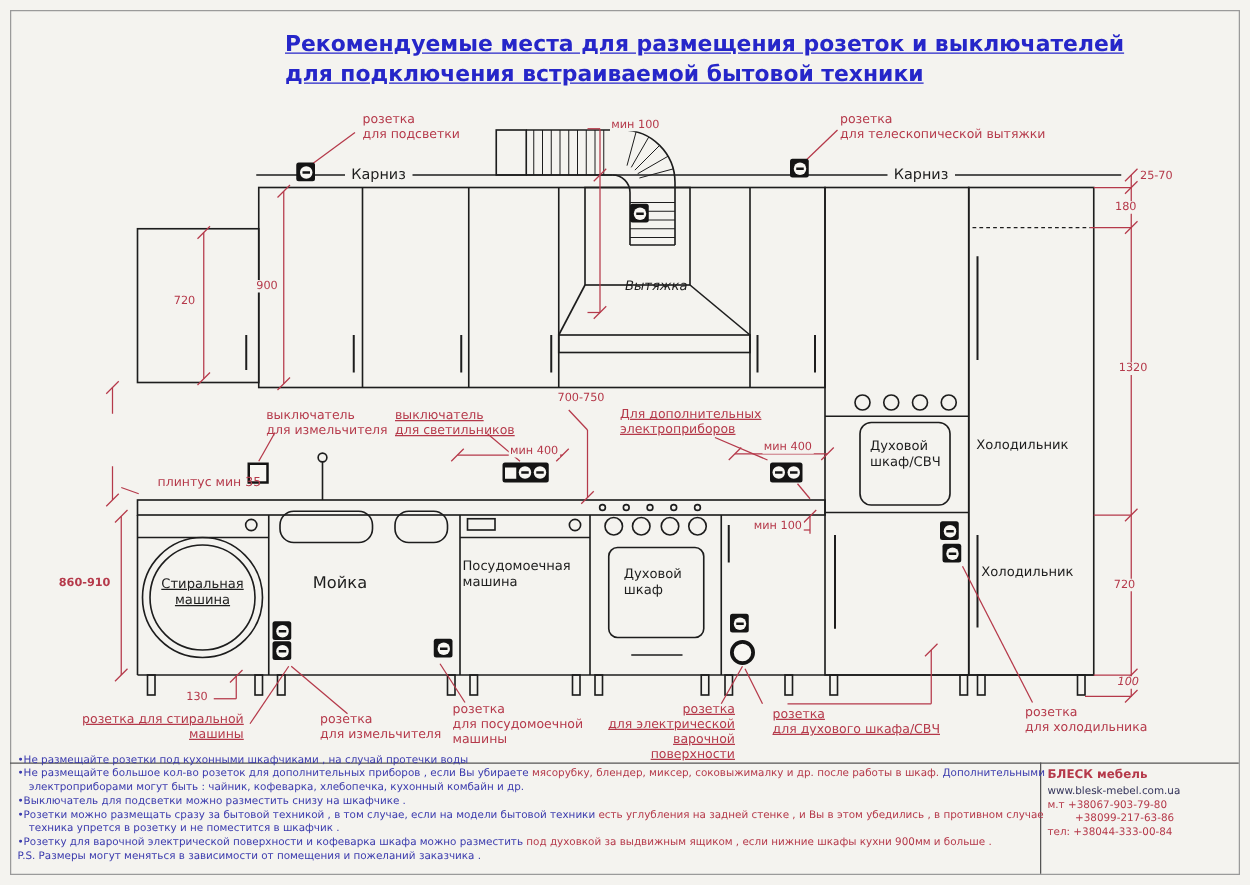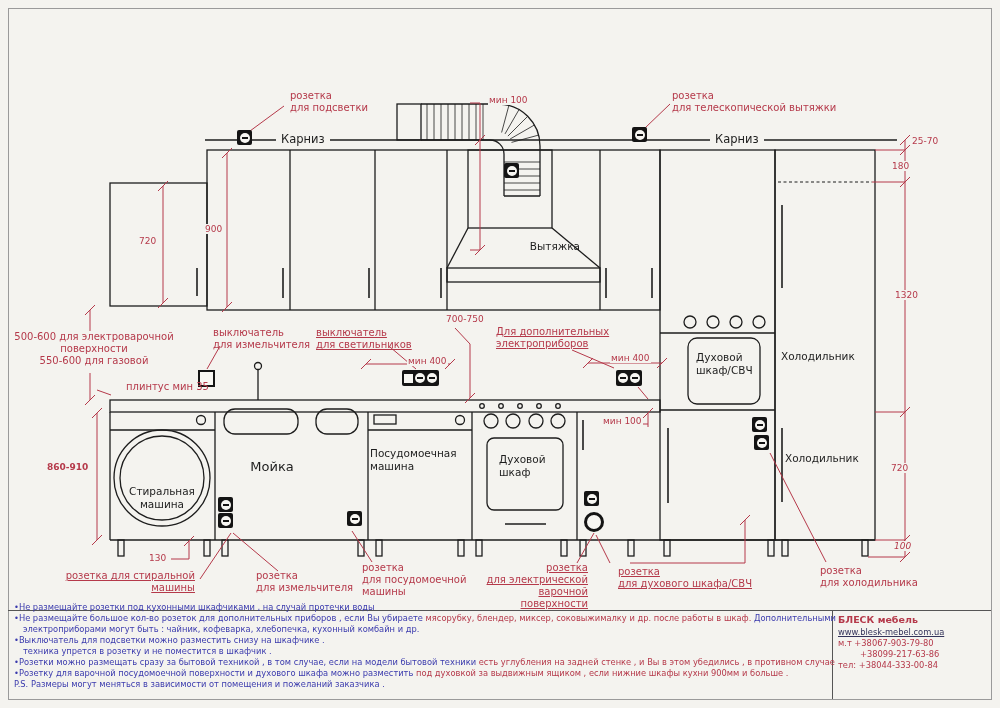--- a/index.html
+++ b/index.html
@@ -31,30 +31,34 @@
          background:#f7f6f2;}
   
   .notes{position:absolute;left:14px;top:602px;width:812px;font-size:8.3px;line-height:1.32;}
   .notes .row{white-space:nowrap;}
   .notes .ind{margin-left:9px;}
   .nb{color:#3a3aad;} .nr{color:#b5394a;}
   .vline{position:absolute;left:832px;top:610px;width:0;height:89px;border-left:1px solid #555;}
   .hline{position:absolute;left:8px;top:610px;width:983px;height:0;border-top:1px solid #555;}
   .vendor{position:absolute;left:838px;top:614px;width:150px;font-size:8.3px;line-height:1.35;}
   .vendor .name{color:#b5394a;font-weight:bold;font-size:9.5px;}
-  .vendor .site{color:#33335a;text-decoration:underline;}
+  .vendor .site{color:#33335a;}
   .vendor .ph{color:#b5394a;}
   .vendor .ph.indent{padding-left:22px;}
 </style>
 </head>
 <body>
 
 <div class="page">
   <div class="frame"></div>
 
+  <div class="title">
+    <div>Рекомендуемые места для размещения розеток и выключателей</div>
+    <div>для подключения встраиваемой бытовой техники</div>
+  </div>
 
   <svg class="lines" width="1000" height="708" viewBox="0 0 1000 708">
 
     <g stroke="#1d1d1d" stroke-width="1.3" fill="none">
 
       <line x1="205" y1="140" x2="897" y2="140"></line>
 
       <g>
         <rect x="397" y="104" width="24" height="36"></rect>
         <line x1="421" y1="104" x2="498" y2="104"></line>
@@ -320,23 +324,20 @@
   <div class="lbl" style="left:213px;top:327px;">выключатель
 для измельчителя</div>
   <div class="lbl u" style="left:316px;top:327px;">выключатель
 для светильников</div>
   <div class="dim" style="left:407px;top:356px;">мин 400</div>
   <div class="dim" style="left:445px;top:314px;">700-750</div>
   <div class="lbl u" style="left:496px;top:326px;">Для дополнительных
 электроприборов</div>
   <div class="dim" style="left:610px;top:353px;">мин 400</div>
   <div class="dim" style="left:602px;top:416px;">мин 100</div>
-  <div class="lbl ctr" style="left:14px;top:331px;width:160px;">500-600 для электроварочной
-поверхности
-550-600 для газовой</div>
   <div class="lbl" style="left:98px;top:381px;padding-left:28px;">плинтус мин 35</div>
   <div class="lbl ra u" style="left:60px;top:570px;width:135px;">розетка для стиральной
 машины</div>
   <div class="lbl" style="left:256px;top:570px;">розетка
 для измельчителя</div>
   <div class="lbl" style="left:362px;top:562px;">розетка
 для посудомоечной
 машины</div>
   <div class="lbl ra u" style="left:470px;top:562px;width:118px;">розетка
 для электрической
@@ -349,44 +350,44 @@
   <div class="dim" style="left:138px;top:236px;">720</div>
   <div class="dim" style="left:204px;top:224px;">900</div>
   <div class="dim" style="left:46px;top:462px;font-weight:bold;">860-910</div>
   <div class="dim" style="left:148px;top:553px;">130</div>
   <div class="dim" style="left:911px;top:136px;">25-70</div>
   <div class="dim" style="left:891px;top:161px;">180</div>
   <div class="dim" style="left:894px;top:290px;">1320</div>
   <div class="dim" style="left:890px;top:463px;">720</div>
   <div class="dim" style="left:893px;top:541px;font-style:italic;">100</div>
 
-  <div class="blk ctr" style="left:470px;top:240px;width:110px;text-align:right;">Вытяжка</div>
-  <div class="blk" style="left:112px;top:485px;width:100px;text-align:center;">Стиральная
+  <div class="blk ctr" style="left:470px;top:223px;width:110px;text-align:center;font-style:italic;">Вытяжка</div>
+  <div class="blk" style="left:112px;top:461px;width:100px;text-align:center;text-decoration:underline;">Стиральная
 машина</div>
   <div class="blk" style="left:222px;top:459px;width:100px;text-align:center;font-size:13px;">Мойка</div>
   <div class="blk" style="left:370px;top:447px;">Посудомоечная
 машина</div>
   <div class="blk" style="left:499px;top:453px;">Духовой
 шкаф</div>
   <div class="blk" style="left:696px;top:351px;">Духовой
 шкаф/СВЧ</div>
   <div class="blk" style="left:781px;top:350px;">Холодильник</div>
   <div class="blk" style="left:785px;top:452px;">Холодильник</div>
 
   <div class="hline"></div>
   <div class="vline"></div>
 
   <div class="notes">
     <div class="row"><span class="nb">•Не размещайте розетки под кухонными шкафчиками , на случай протечки воды</span></div>
     <div class="row"><span class="nb">•Не размещайте большое кол-во розеток для дополнительных приборов , если Вы убираете </span><span class="nr">мясорубку, блендер, миксер, соковыжималку и др. после работы в шкаф.</span><span class="nb"> Дополнительными</span></div>
     <div class="row ind"><span class="nb">электроприборами могут быть : чайник, кофеварка, хлебопечка, кухонный комбайн и др.</span></div>
     <div class="row"><span class="nb">•Выключатель для подсветки можно разместить снизу на шкафчике .</span></div>
+    <div class="row"><span class="nb">•Розетки можно размещать сразу за бытовой техникой , в том случае, если на модели бытовой техники </span><span class="nr">есть углубления на задней стенке , и Вы в этом убедились , в противном случае</span></div>
     <div class="row ind"><span class="nb">техника упрется в розетку и не поместится в шкафчик .</span></div>
-    <div class="row"><span class="nb">•Розетки можно размещать сразу за бытовой техникой , в том случае, если на модели бытовой техники </span><span class="nr">есть углубления на задней стенке , и Вы в этом убедились , в противном случае</span></div>
-    <div class="row"><span class="nb">•Розетку для варочной посудомоечной поверхности и духового шкафа можно разместить </span><span class="nr">под духовкой за выдвижным ящиком , если нижние шкафы кухни 900мм и больше .</span></div>
+    <div class="row"><span class="nb">•Розетку для варочной электрической поверхности и кофеварка шкафа можно разместить </span><span class="nr">под духовкой за выдвижным ящиком , если нижние шкафы кухни 900мм и больше .</span></div>
     <div class="row"><span class="nb">P.S. Размеры могут меняться в зависимости от помещения и пожеланий заказчика .</span></div>
   </div>
 
   <div class="vendor">
     <div class="name">БЛЕСК мебель</div>
     <div class="site">www.blesk-mebel.com.ua</div>
     <div class="ph">м.т  +38067-903-79-80</div>
     <div class="ph indent">+38099-217-63-86</div>
     <div class="ph">тел: +38044-333-00-84</div>
   </div>

